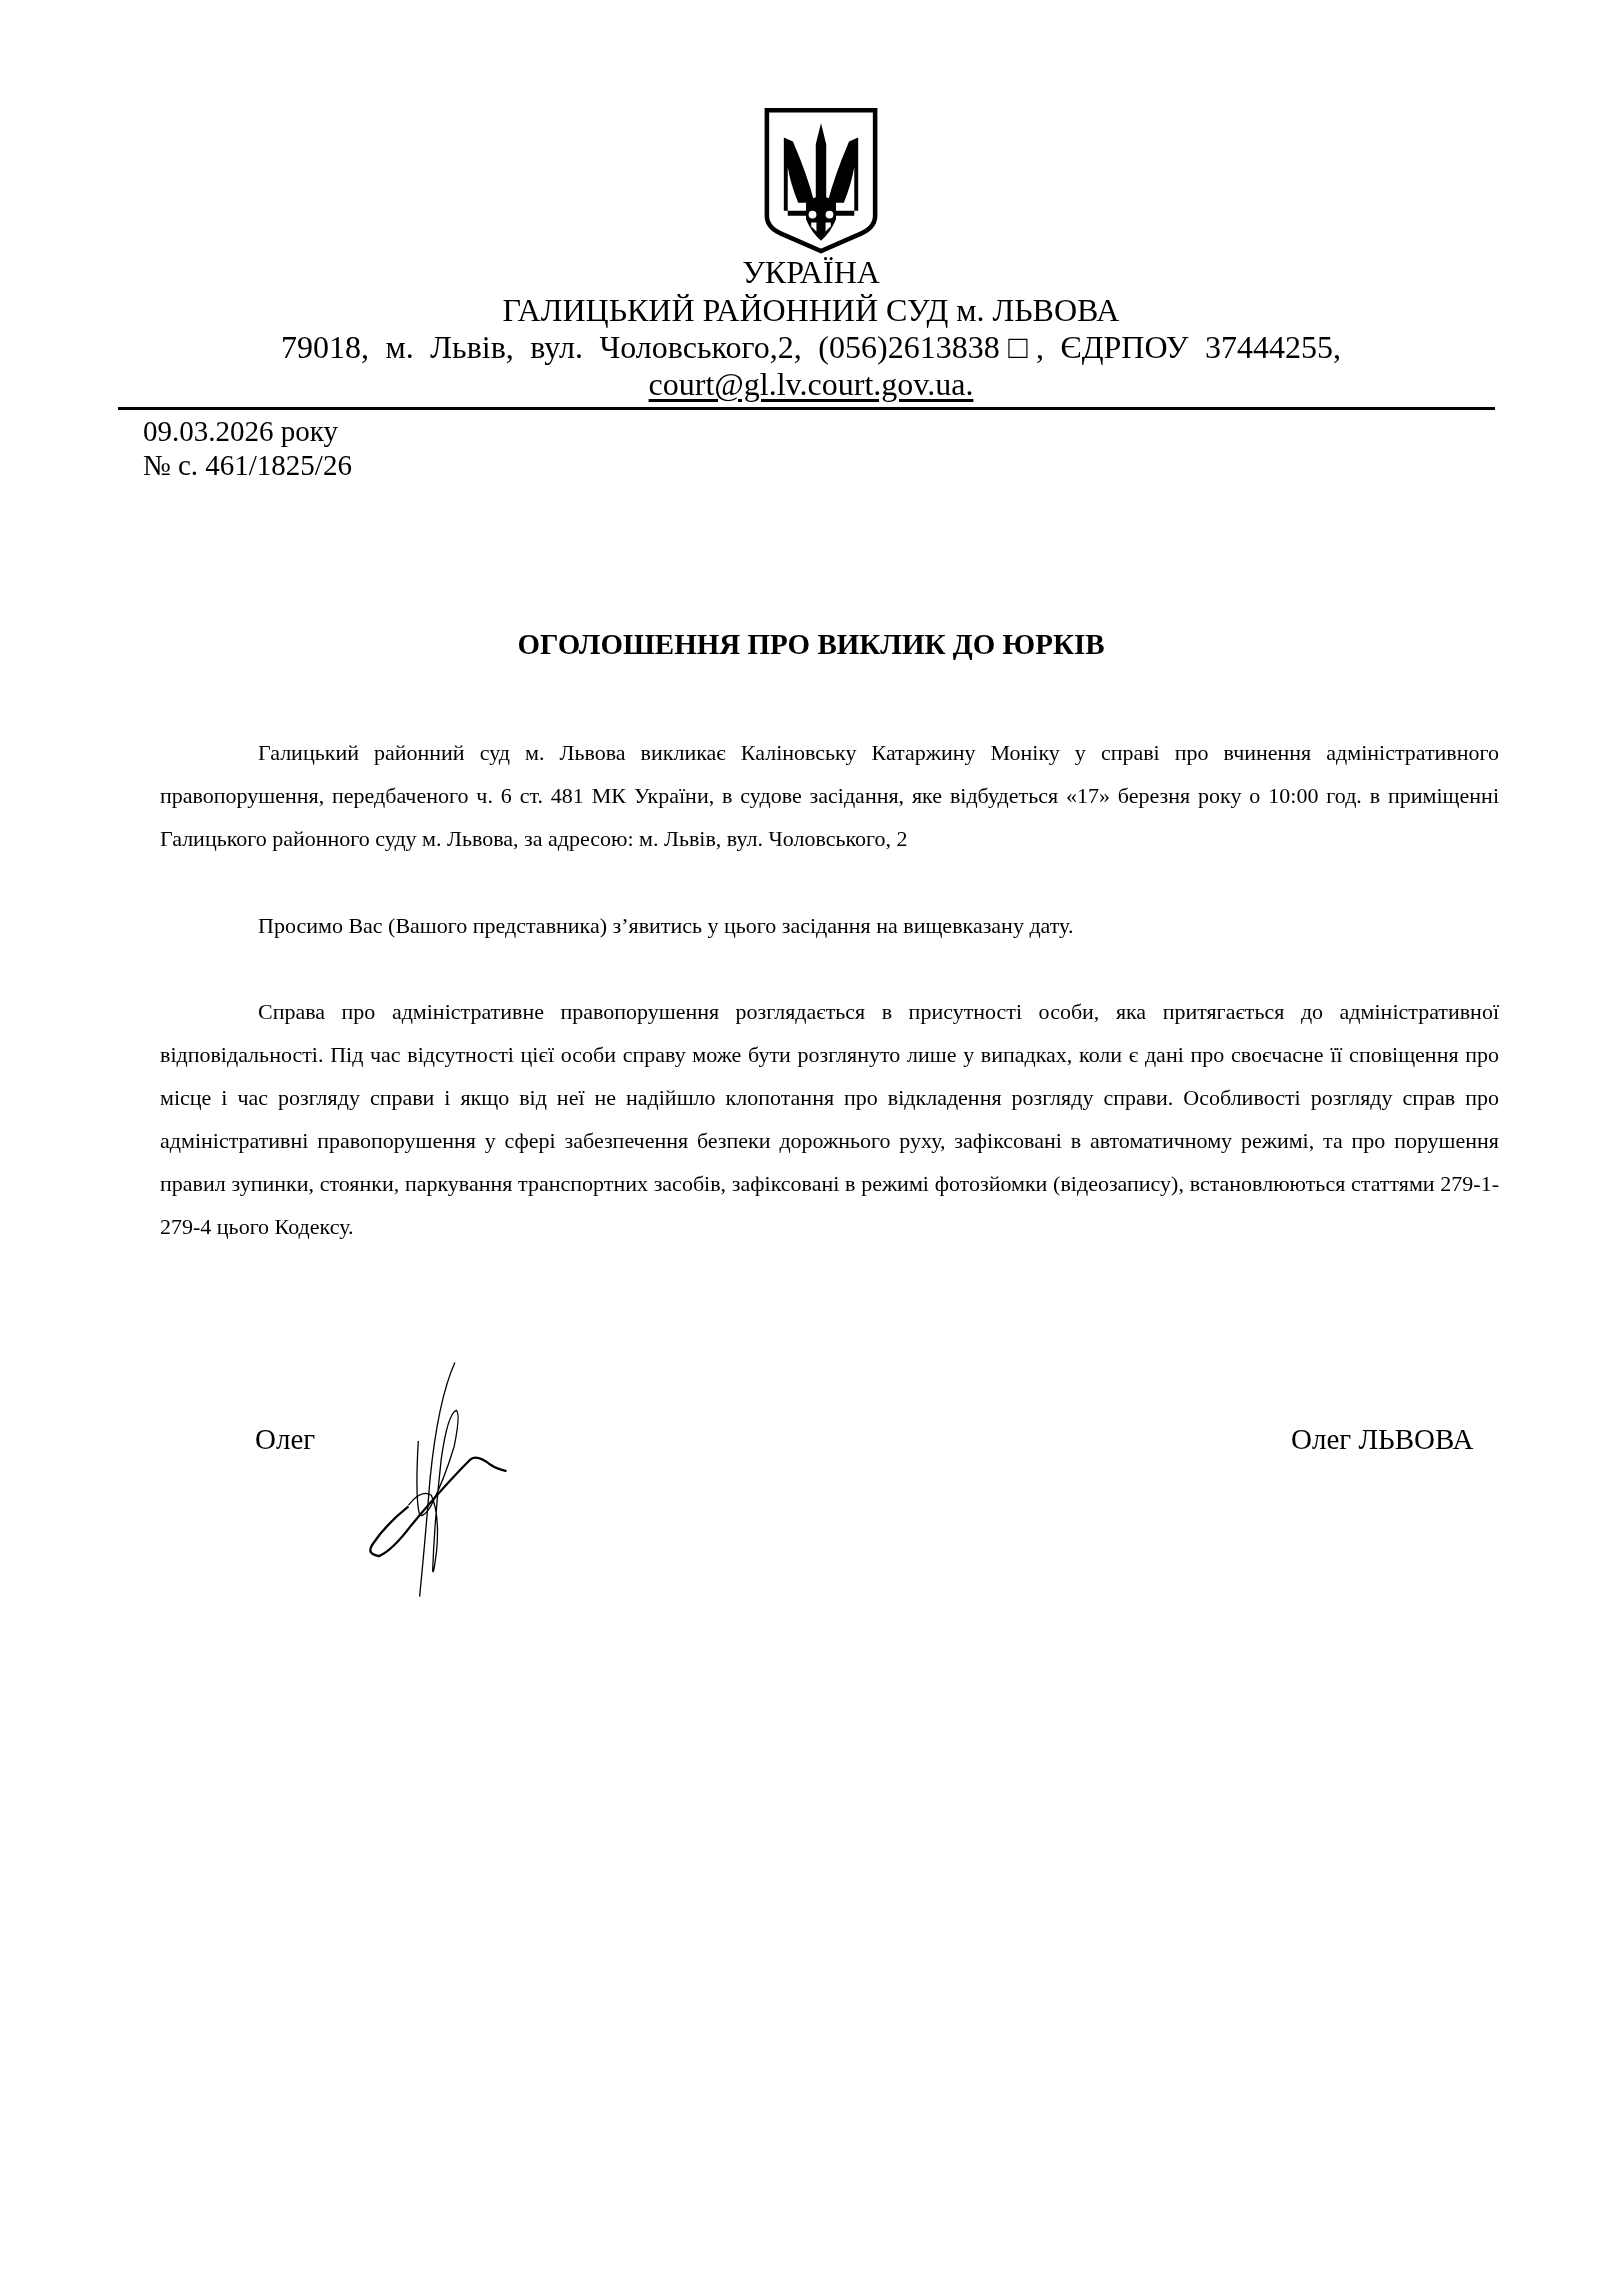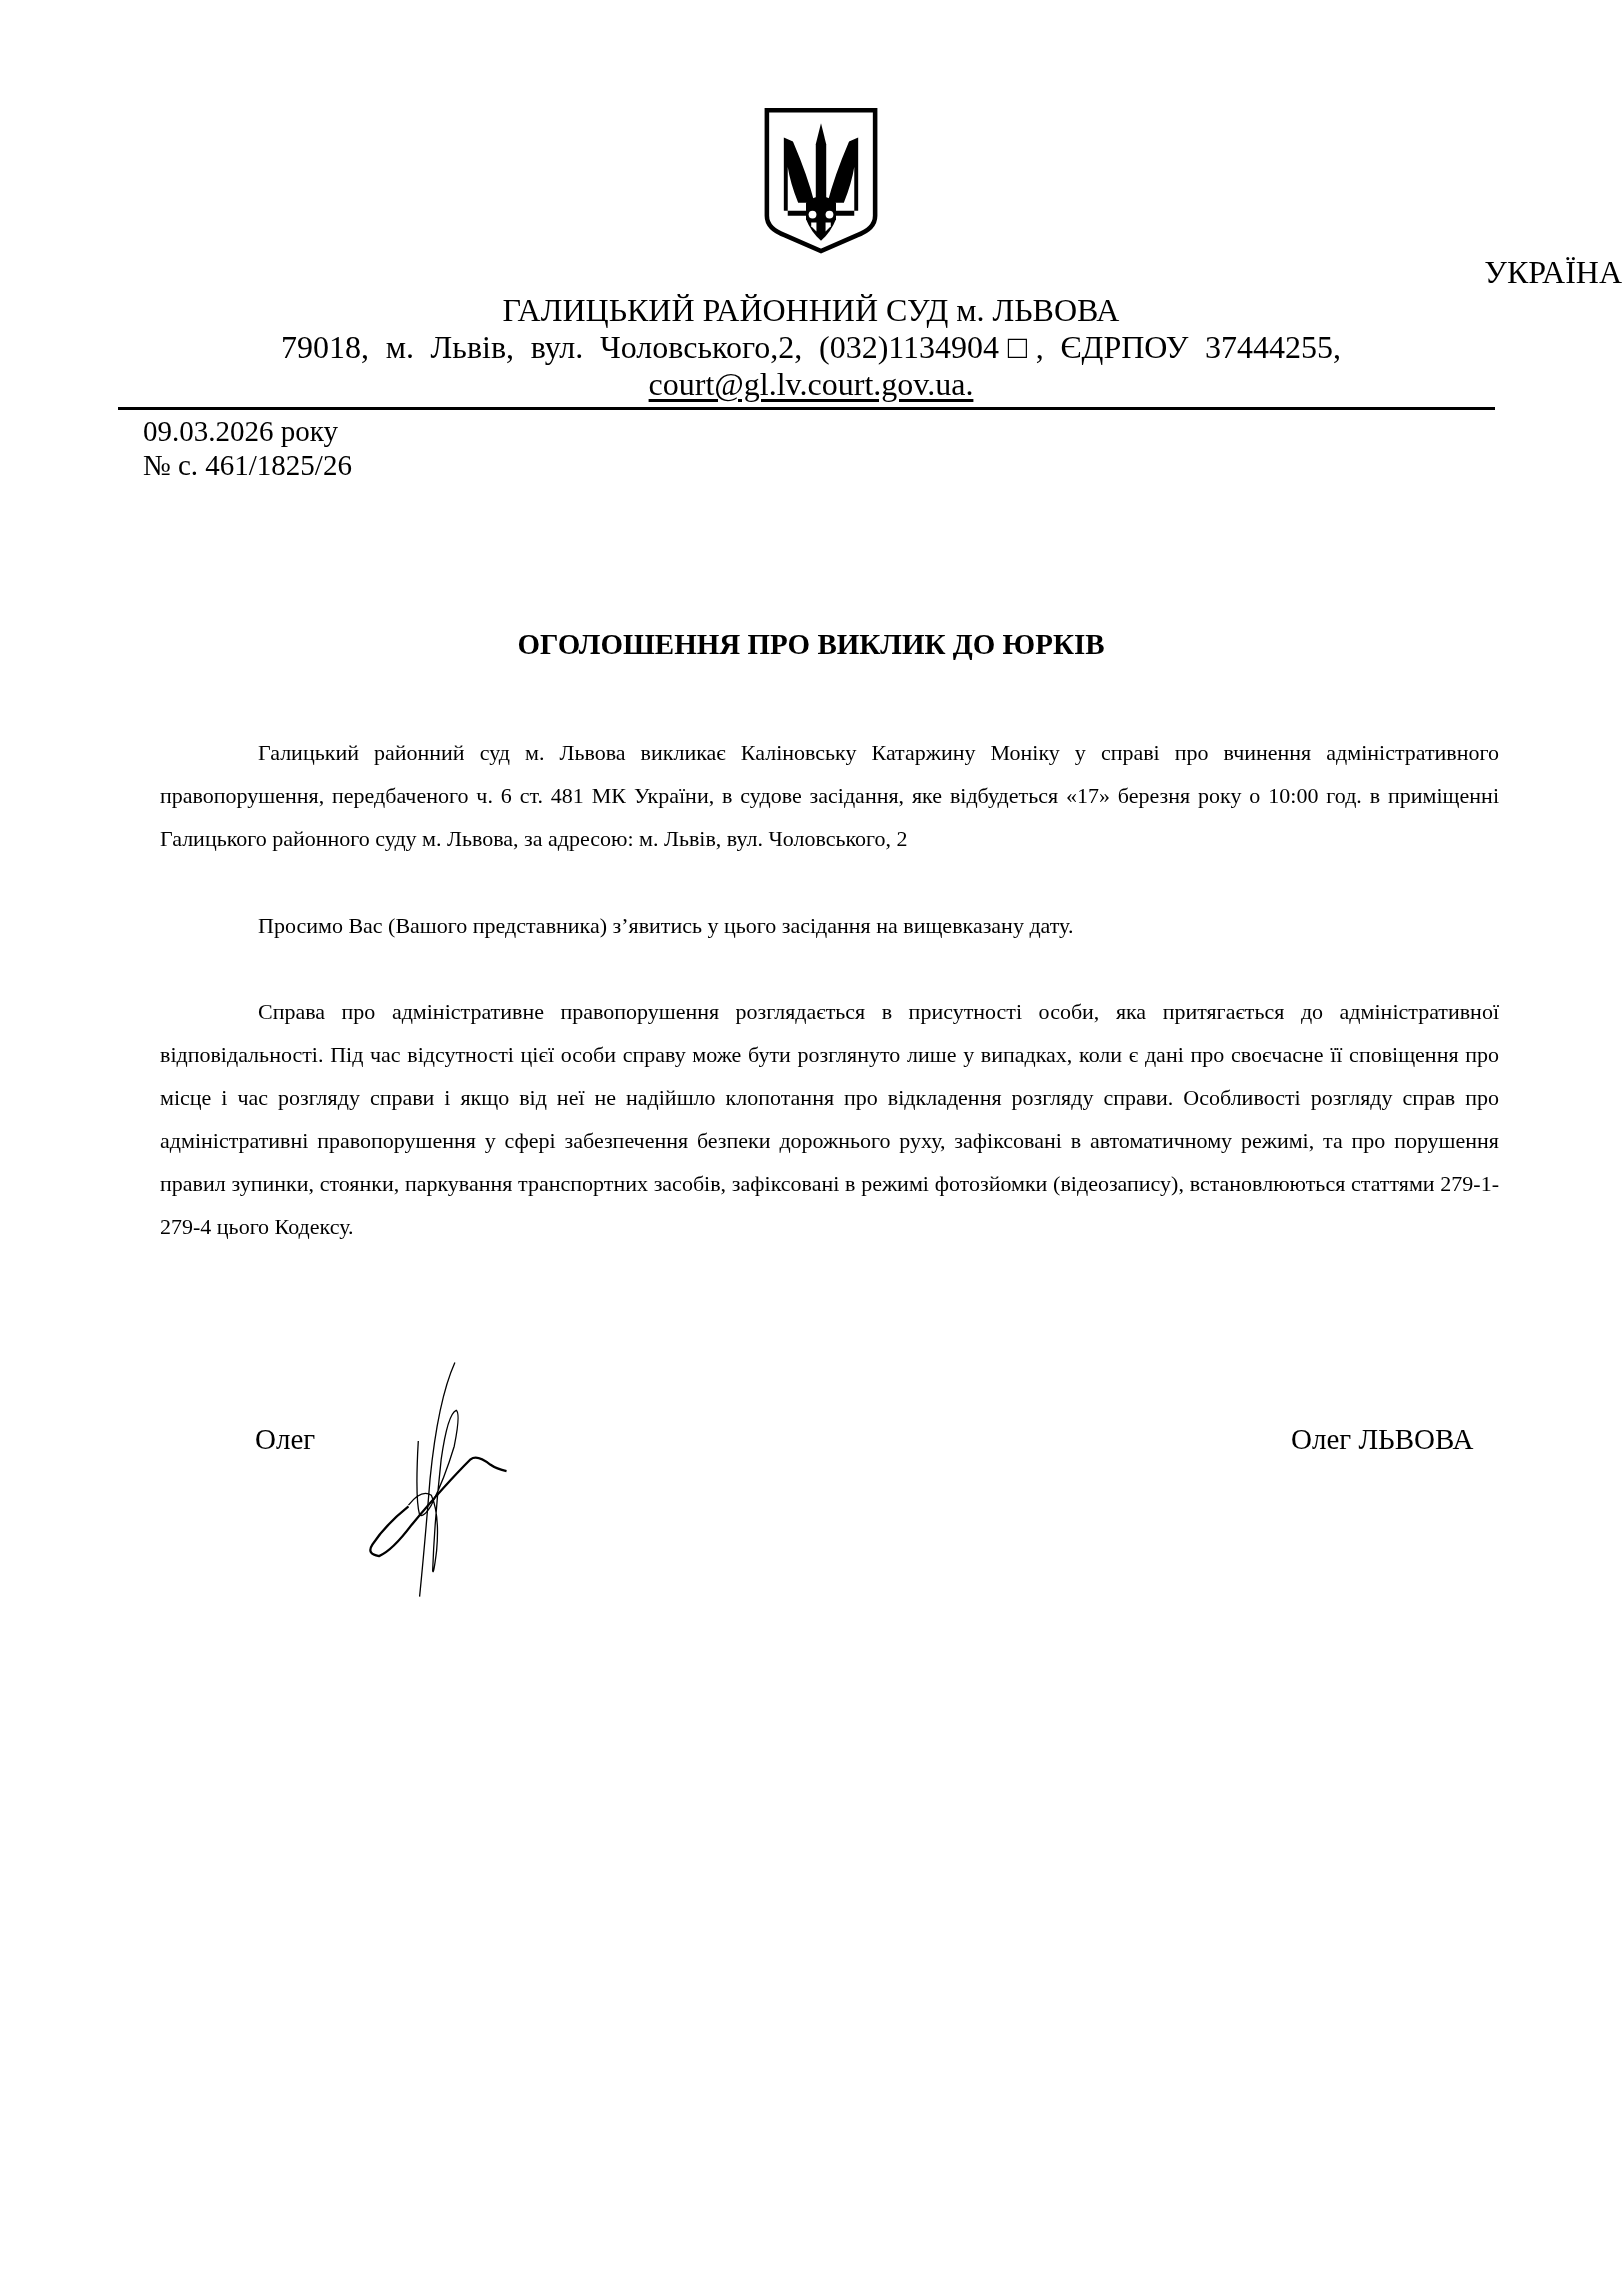--- a/index.html
+++ b/index.html
@@ -4,21 +4,21 @@
 <style>
   html, body { margin: 0; padding: 0; background: #ffffff; }
   body {
     width: 1622px; height: 2295px; position: relative; overflow: hidden;
     font-family: "Liberation Serif", "DejaVu Serif", serif; color: #000;
   }
   .abs { position: absolute; }
   .emblem { left: 759px; top: 105px; width: 123px; width: 124px; height: 150px; }
   .center-line { left: 0; width: 1622px; text-align: center; white-space: nowrap; }
   .hdr { font-size: 32px; line-height: 37px; }
-  .country { top: 254px; text-align: right; }
+  .country { top: 254px; }
   .court { top: 292px; }
   .addr { top: 329px; left: 281px; width: 1060px; text-align: justify; text-align-last: justify; white-space: nowrap; }
   .email { top: 366px; text-decoration: underline; text-underline-offset: 3.9px; }
   .rule { left: 118px; width: 1377px; top: 407px; height: 2.6px; background: #000; }
   .meta { left: 143px; font-size: 29px; line-height: 34px; }
   .date { top: 414px; }
   .reg { top: 448px; }
   .title { top: 628px; font-size: 29px; font-weight: bold; }
   .body { left: 160px; width: 1339px; font-size: 22px; line-height: 43px; text-align: justify; margin-top: 39px; }
   .para { margin: 0; text-indent: 98px; }
@@ -41,21 +41,21 @@
     <path d="M72 150 Q95 130 118 150 L118 175 Q110 195 95 208 Q80 195 72 175 Z" fill="#000"></path>
     <circle cx="82" cy="168" r="6" fill="#fff"></circle>
     <circle cx="108" cy="168" r="6" fill="#fff"></circle>
     <path d="M80 180 L88 180 L88 194 L80 186 Z" fill="#fff"></path>
     <path d="M110 180 L102 180 L102 194 L110 186 Z" fill="#fff"></path>
   </svg>
 </div>
 
 <div class="abs center-line hdr country">УКРАЇНА</div>
 <div class="abs center-line hdr court">ГАЛИЦЬКИЙ РАЙОННИЙ СУД м. ЛЬВОВА</div>
-<div class="abs hdr addr">79018, м. Львів, вул. Чоловського,2, (032)1134904□, ЄДРПОУ 37444255,</div>
+<div class="abs hdr addr">79018, м. Львів, вул. Чоловського,2, (056)2613838□, ЄДРПОУ 37444255,</div>
 <div class="abs center-line hdr email">court@gl.lv.court.gov.ua.</div>
 <div class="abs rule"></div>
 
 <div class="abs meta date">09.03.2026 року</div>
 <div class="abs meta reg">№ с. 461/1825/26</div>
 
 <div class="abs center-line title">ОГОЛОШЕННЯ ПРО ВИКЛИК ДО ЮРКІВ</div>
 
 <div class="abs body p1">
   <p class="para">Галицький районний суд м. Львова викликає Каліновську Катаржину Моніку у справі про вчинення адміністративного правопорушення, передбаченого ч. 6 ст. 481 МК України, в судове засідання, яке відбудеться «17» березня року о 10:00 год. в приміщенні Галицького районного суду м. Львова, за адресою: м. Львів, вул. Чоловського, 2</p>

